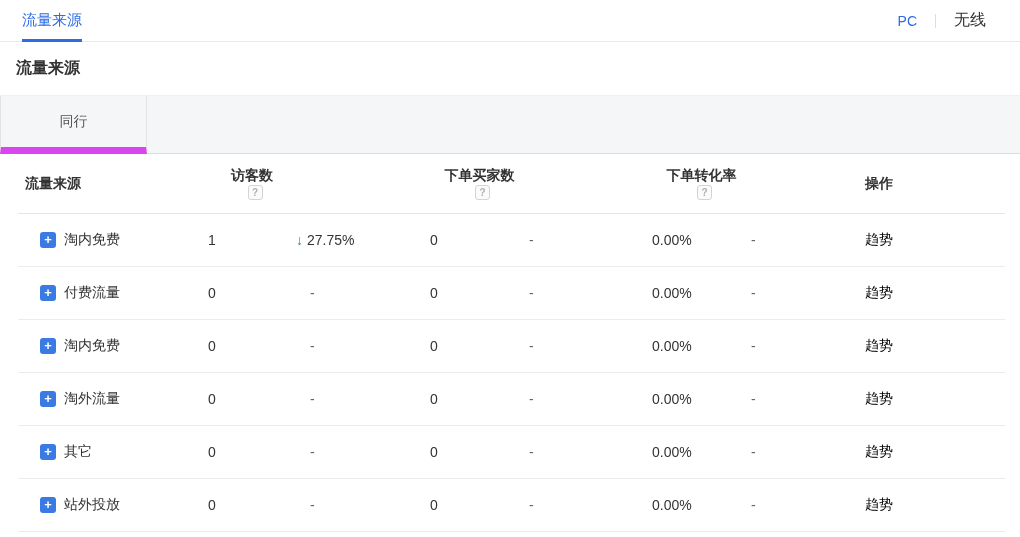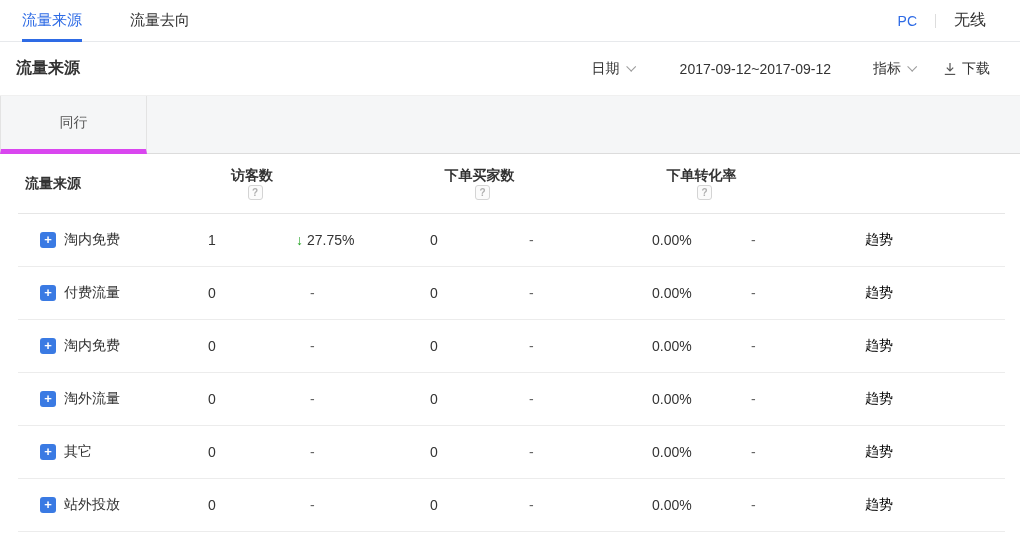--- a/index.html
+++ b/index.html
@@ -33,21 +33,21 @@
   .download-ctrl { margin-left:28px; }
   .dl-icon { margin-right:5px; display:inline-flex; }
 
   
   .tab-strip { height:58px; display:flex; background:#fff; }
   .tab { width:133px; height:58px; display:flex; align-items:center; justify-content:center;
     font-size:14px; cursor:pointer; }
   .tab.active { background:#fff; color:#2e6be5; border-bottom:none; }
   .tab.inactive { width:147px; background:#f5f6f7; color:#555;
     border-left:1px solid #e3e3e3; border-right:1px solid #e3e3e3;
-    border-bottom:5px solid #d946ef; }
+    border-bottom:7px solid #d946ef; }
   .tab-filler { flex:1; background:#f5f6f7; border-bottom:1px solid #dcdcdc; }
 
   
   .grid-row { display:grid;
     grid-template-columns:208px 88px 134px 99px 123px 99px 114px 1fr;
     align-items:center; }
   .thead { height:59px; font-weight:bold; font-size:14px; color:#333; }
   .th-source { padding-left:25px; }
   .th-with-help { display:flex; align-items:center;flex-direction:column; }
   .help-icon { width:15px; height:15px; margin-left:6px; border:1px solid #d4d4d4;
@@ -70,52 +70,29 @@
   .trend-link { color:#000000; cursor:pointer; }
 </style>
 </head>
 <body>
 
 <div class="topbar">
   <div class="topnav-item active">
     <span>流量来源</span>
     <span class="nav-underline"></span>
   </div>
-  <div class="topnav-item">
-    <span>流量去向</span>
-  </div>
   <div class="topbar-right">
     <span class="pc-link">PC</span>
     <span class="vdivider"></span>
     <span class="wireless-link">无线</span>
   </div>
 </div>
 
 <div class="panel-header">
   <div class="panel-title">流量来源</div>
-  <div class="controls">
-    <div class="ctrl">
-      <span>日期</span>
-      <span class="chevron"></span>
-    </div>
-    <div class="date-range">2017-09-12~2017-09-12</div>
-    <div class="ctrl metric-ctrl">
-      <span>指标</span>
-      <span class="chevron"></span>
-    </div>
-    <div class="ctrl download-ctrl">
-      <span class="dl-icon">
-        <svg width="14" height="14" viewBox="0 0 14 14">
-          <path d="M7 1v7.2M3.8 5.6L7 8.8l3.2-3.2" stroke="#555" stroke-width="1.2" fill="none"></path>
-          <path d="M1.8 12.4h10.4" stroke="#555" stroke-width="1.2"></path>
-        </svg>
-      </span>
-      <span>下载</span>
-    </div>
-  </div>
 </div>
 
 <div class="tab-strip">
   <div class="tab inactive">
     <span>同行</span>
   </div>
   <div class="tab-filler"></div>
 </div>
 
 <div>
@@ -130,20 +107,21 @@
     <div class="th-with-help">
       <span>下单买家数</span>
       <span class="help-icon">?</span>
     </div>
     <div></div>
     <div class="th-with-help">
       <span>下单转化率</span>
       <span class="help-icon">?</span>
     </div>
     <div></div>
+    <div>操作</div>
   </div>
   <div class="divider thead-divider"></div>
 
   <div class="grid-row trow">
     <div class="cell-source">
       <span class="plus-icon">+</span>
       <span class="src-label">淘内免费</span>
     </div>
     <div class="num">1</div>
     <div class="change-cell">

